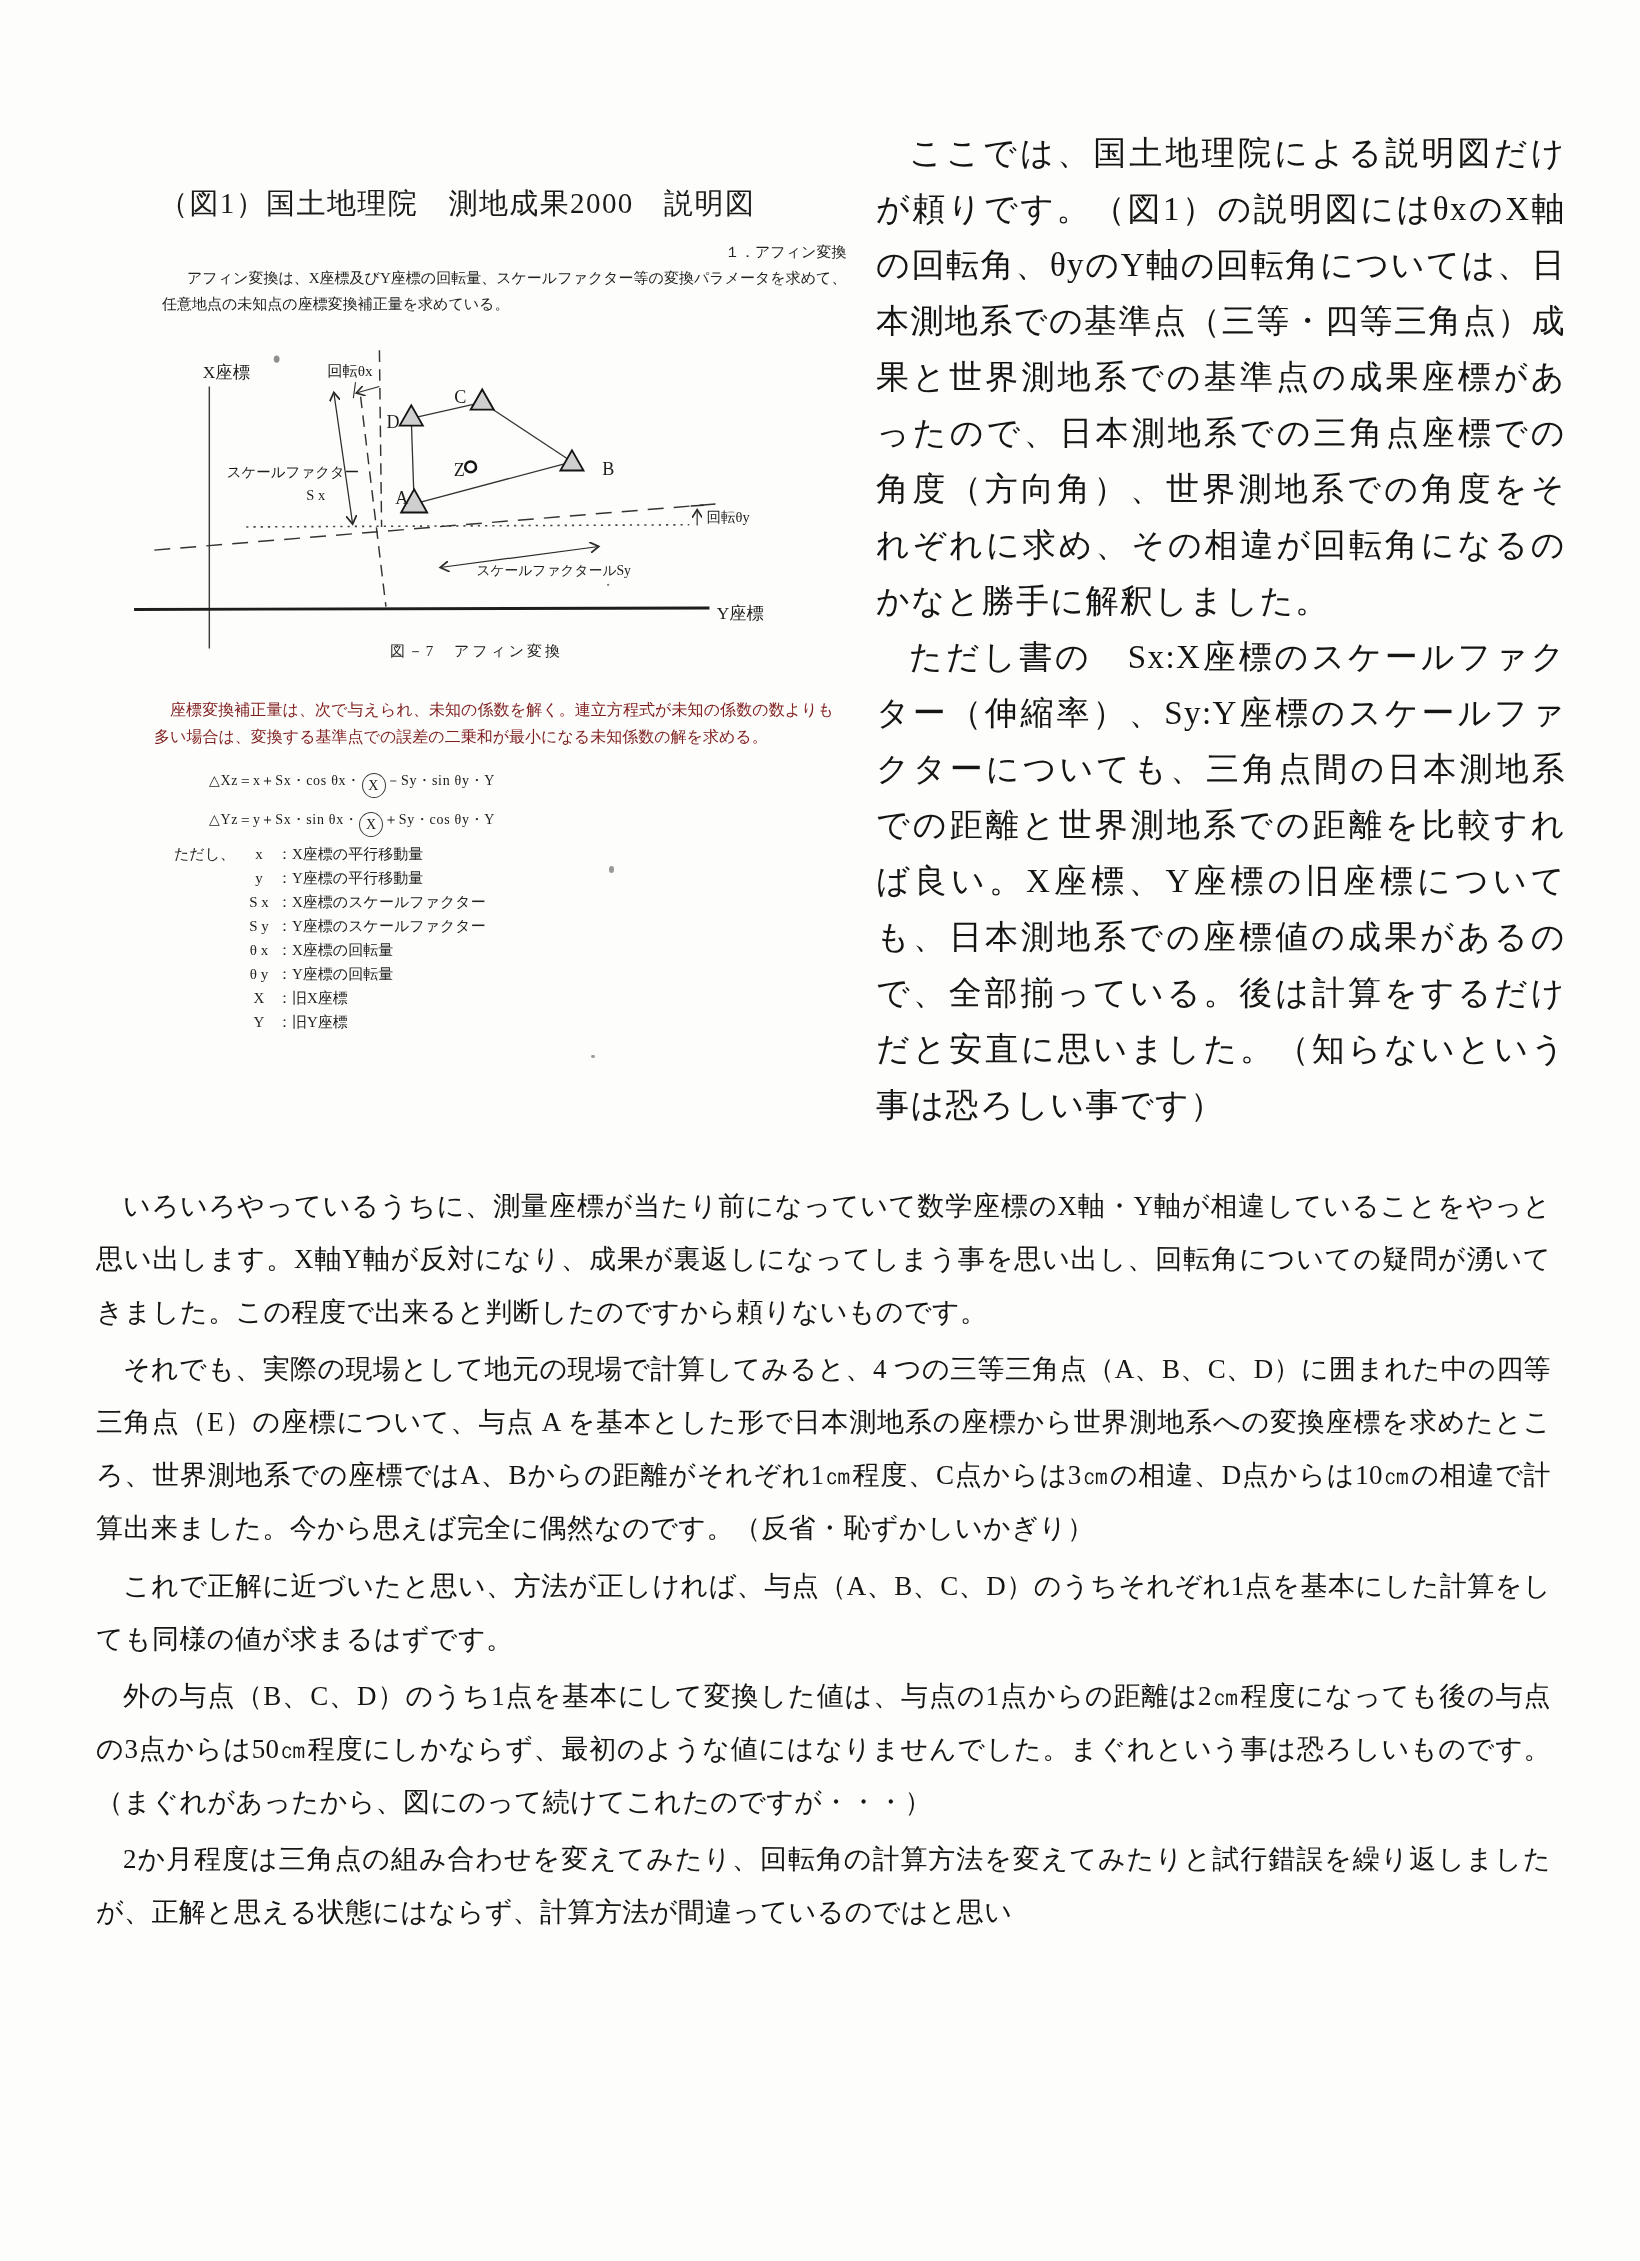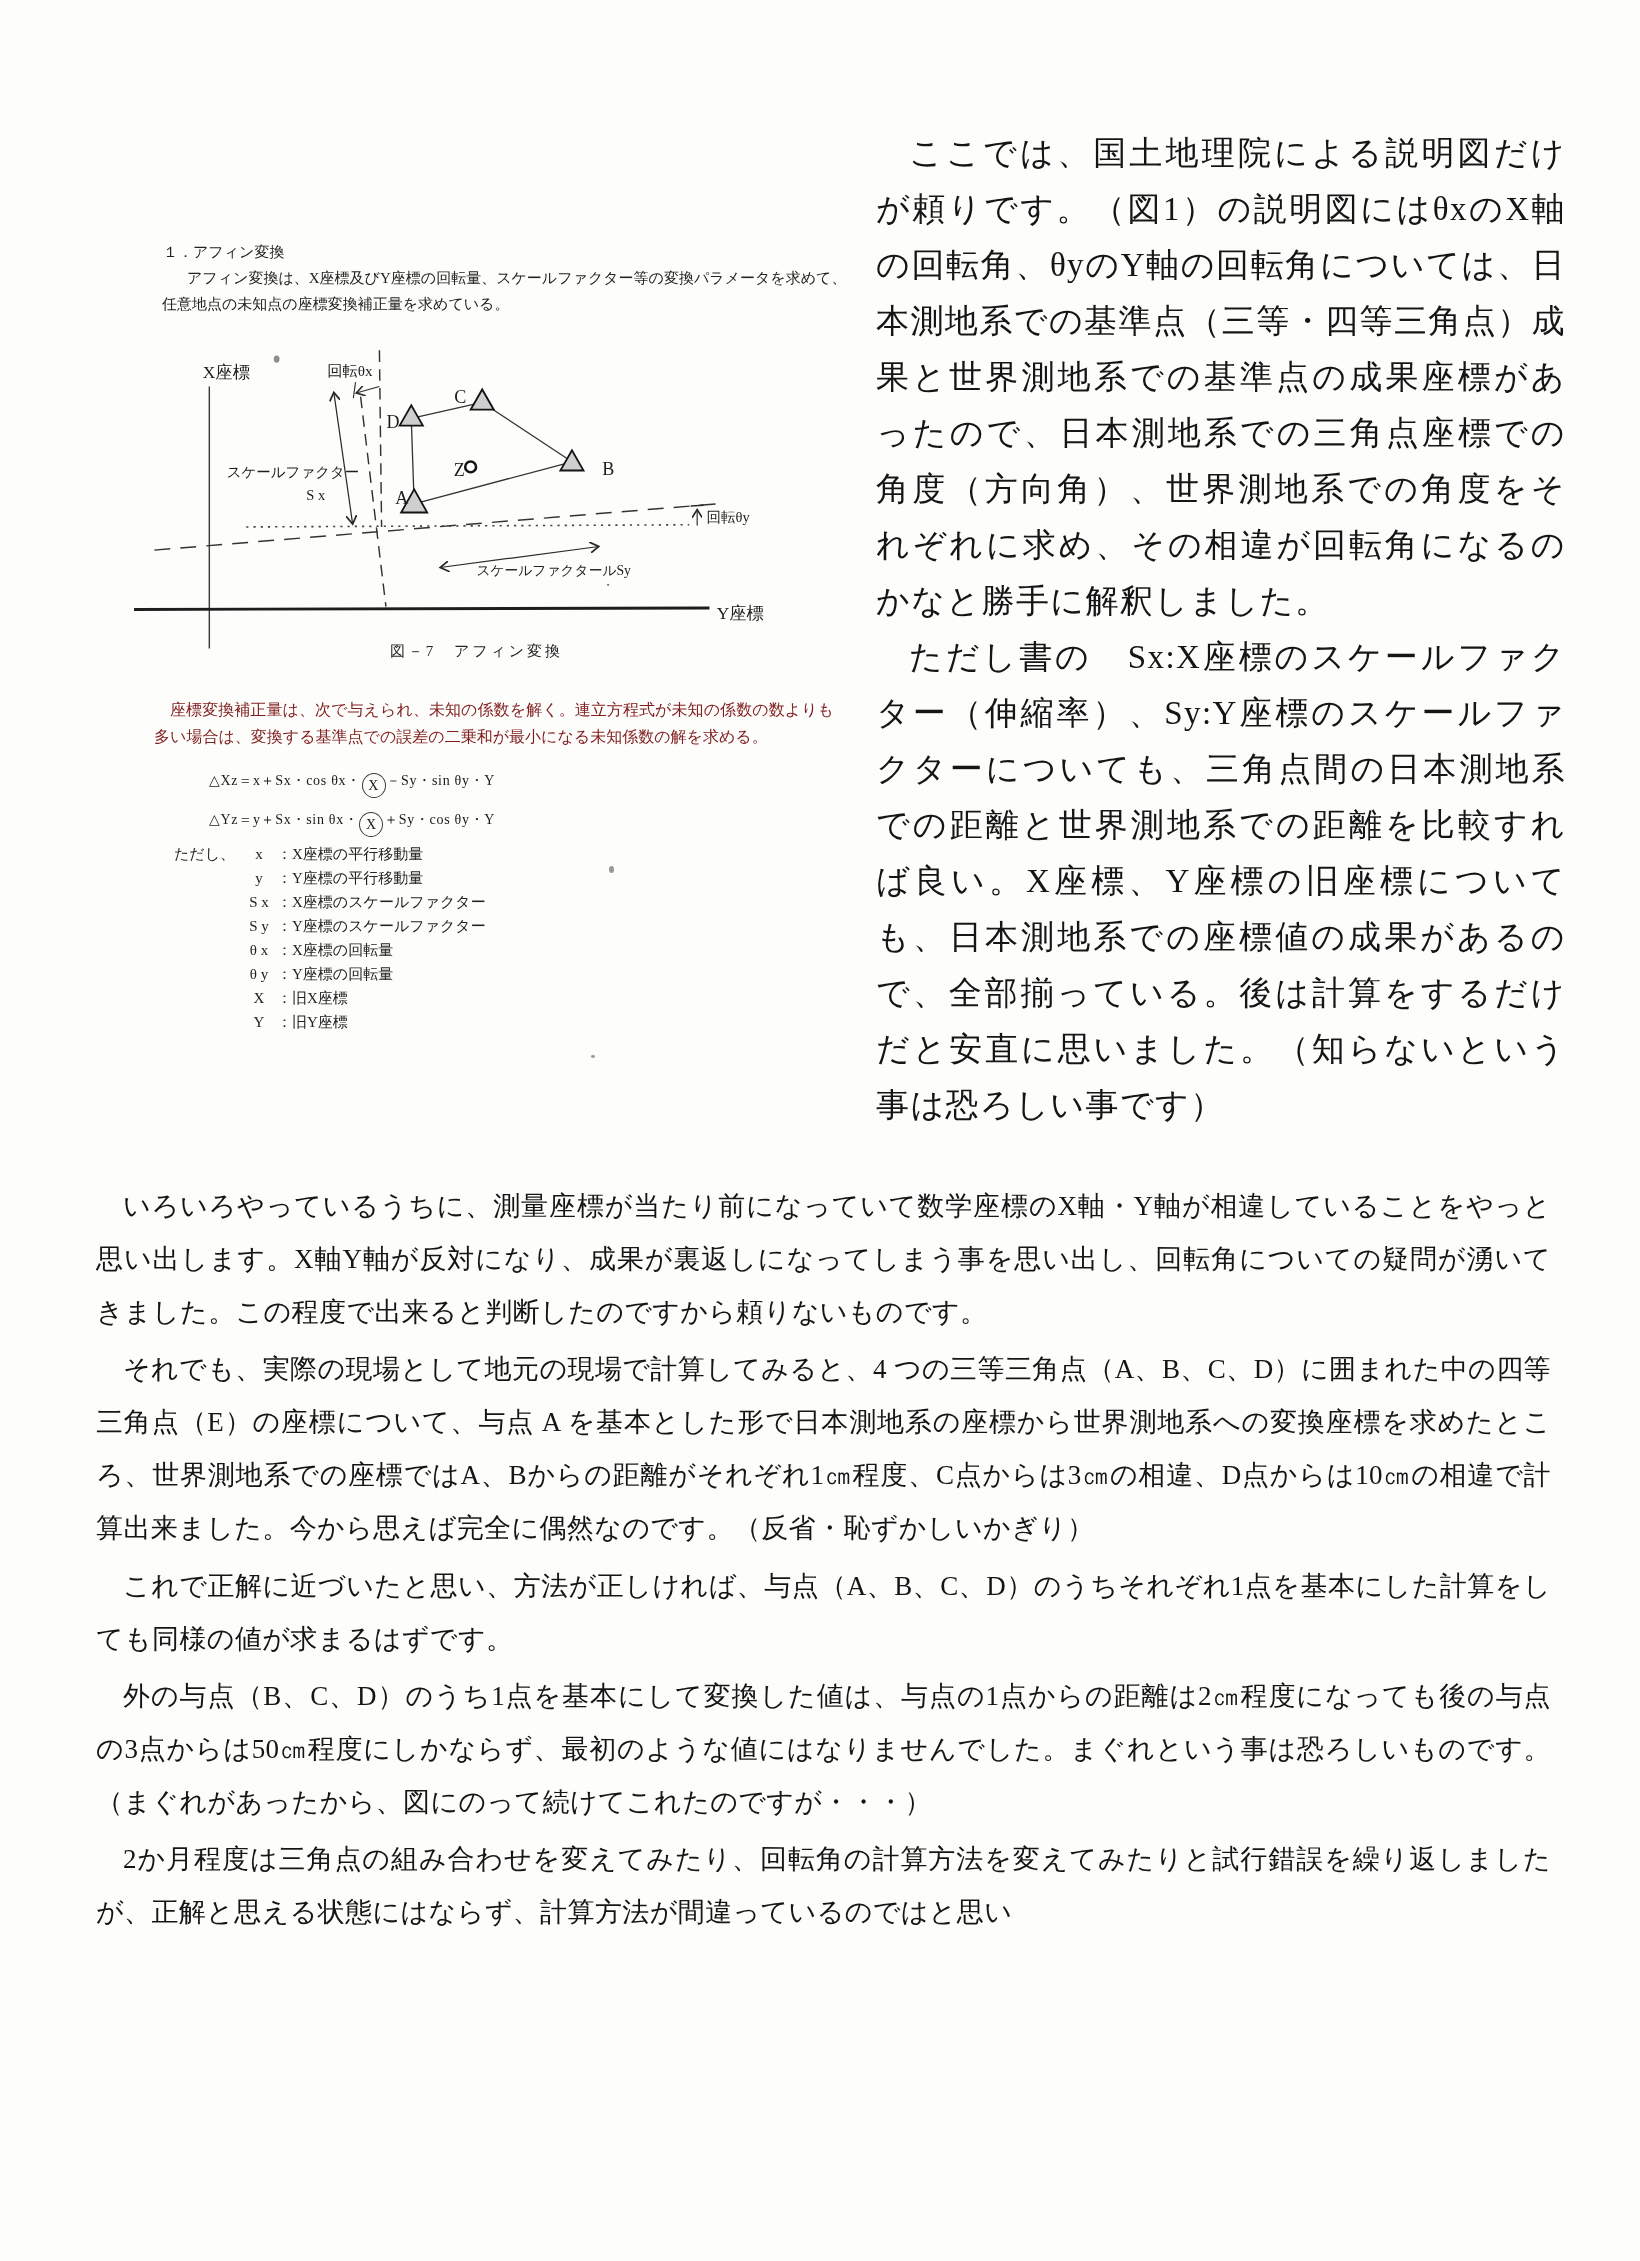--- a/index.html
+++ b/index.html
@@ -10,21 +10,21 @@
     color:#1b1b1b;
     font-family:"Liberation Serif", serif;
     overflow:hidden;
   }
   
   .fig-title{
     position:absolute;left:159px;top:184px;
     font-size:29px;letter-spacing:1.4px;white-space:nowrap;
   }
   .fig-intro{position:absolute;left:139px;top:239px;font-size:15px;line-height:26px;color:#222;}
-  .fig-intro .l2{margin-left:24px;}
+  .fig-intro .l2{margin-left:24px;text-align:right;}
   .fig-intro .l3{margin-left:48px;}
   .fig-intro .l4{margin-left:23px;}
   #diagram{position:absolute;left:130px;top:346px;}
   .fig-caption{
     position:absolute;left:390px;top:642px;
     font-size:15px;letter-spacing:2.9px;white-space:nowrap;color:#222;
   }
   .formula-intro{
     position:absolute;left:154px;top:696px;width:680px;
     font-size:16px;line-height:27px;text-align:justify;text-indent:1em;color:#7f1d1d;
@@ -55,20 +55,21 @@
   .bottom-sec p{margin:0 0 4.3px 0;text-indent:1em;}
   
   text{font-family:"Liberation Serif", serif;fill:#1d1d1d;}
   .speck{position:absolute;background:#9a9a9a;border-radius:50%;}
 </style>
 </head>
 <body>
 
 <div id="page">
 
+  <div class="fig-title">（図1）国土地理院　測地成果2000　説明図</div>
 
   <div class="fig-intro">
     <div class="l2">１．アフィン変換</div>
     <div class="l3">アフィン変換は、X座標及びY座標の回転量、スケールファクター等の変換パラメータを求めて、</div>
     <div class="l4">任意地点の未知点の座標変換補正量を求めている。</div>
   </div>
 
   <svg id="diagram" width="674" height="304" viewBox="0 0 930 420">
     <defs>
       <marker id="arr" viewBox="0 0 10 10" refX="8" refY="5" markerWidth="9" markerHeight="9" orient="auto-start-reverse">

